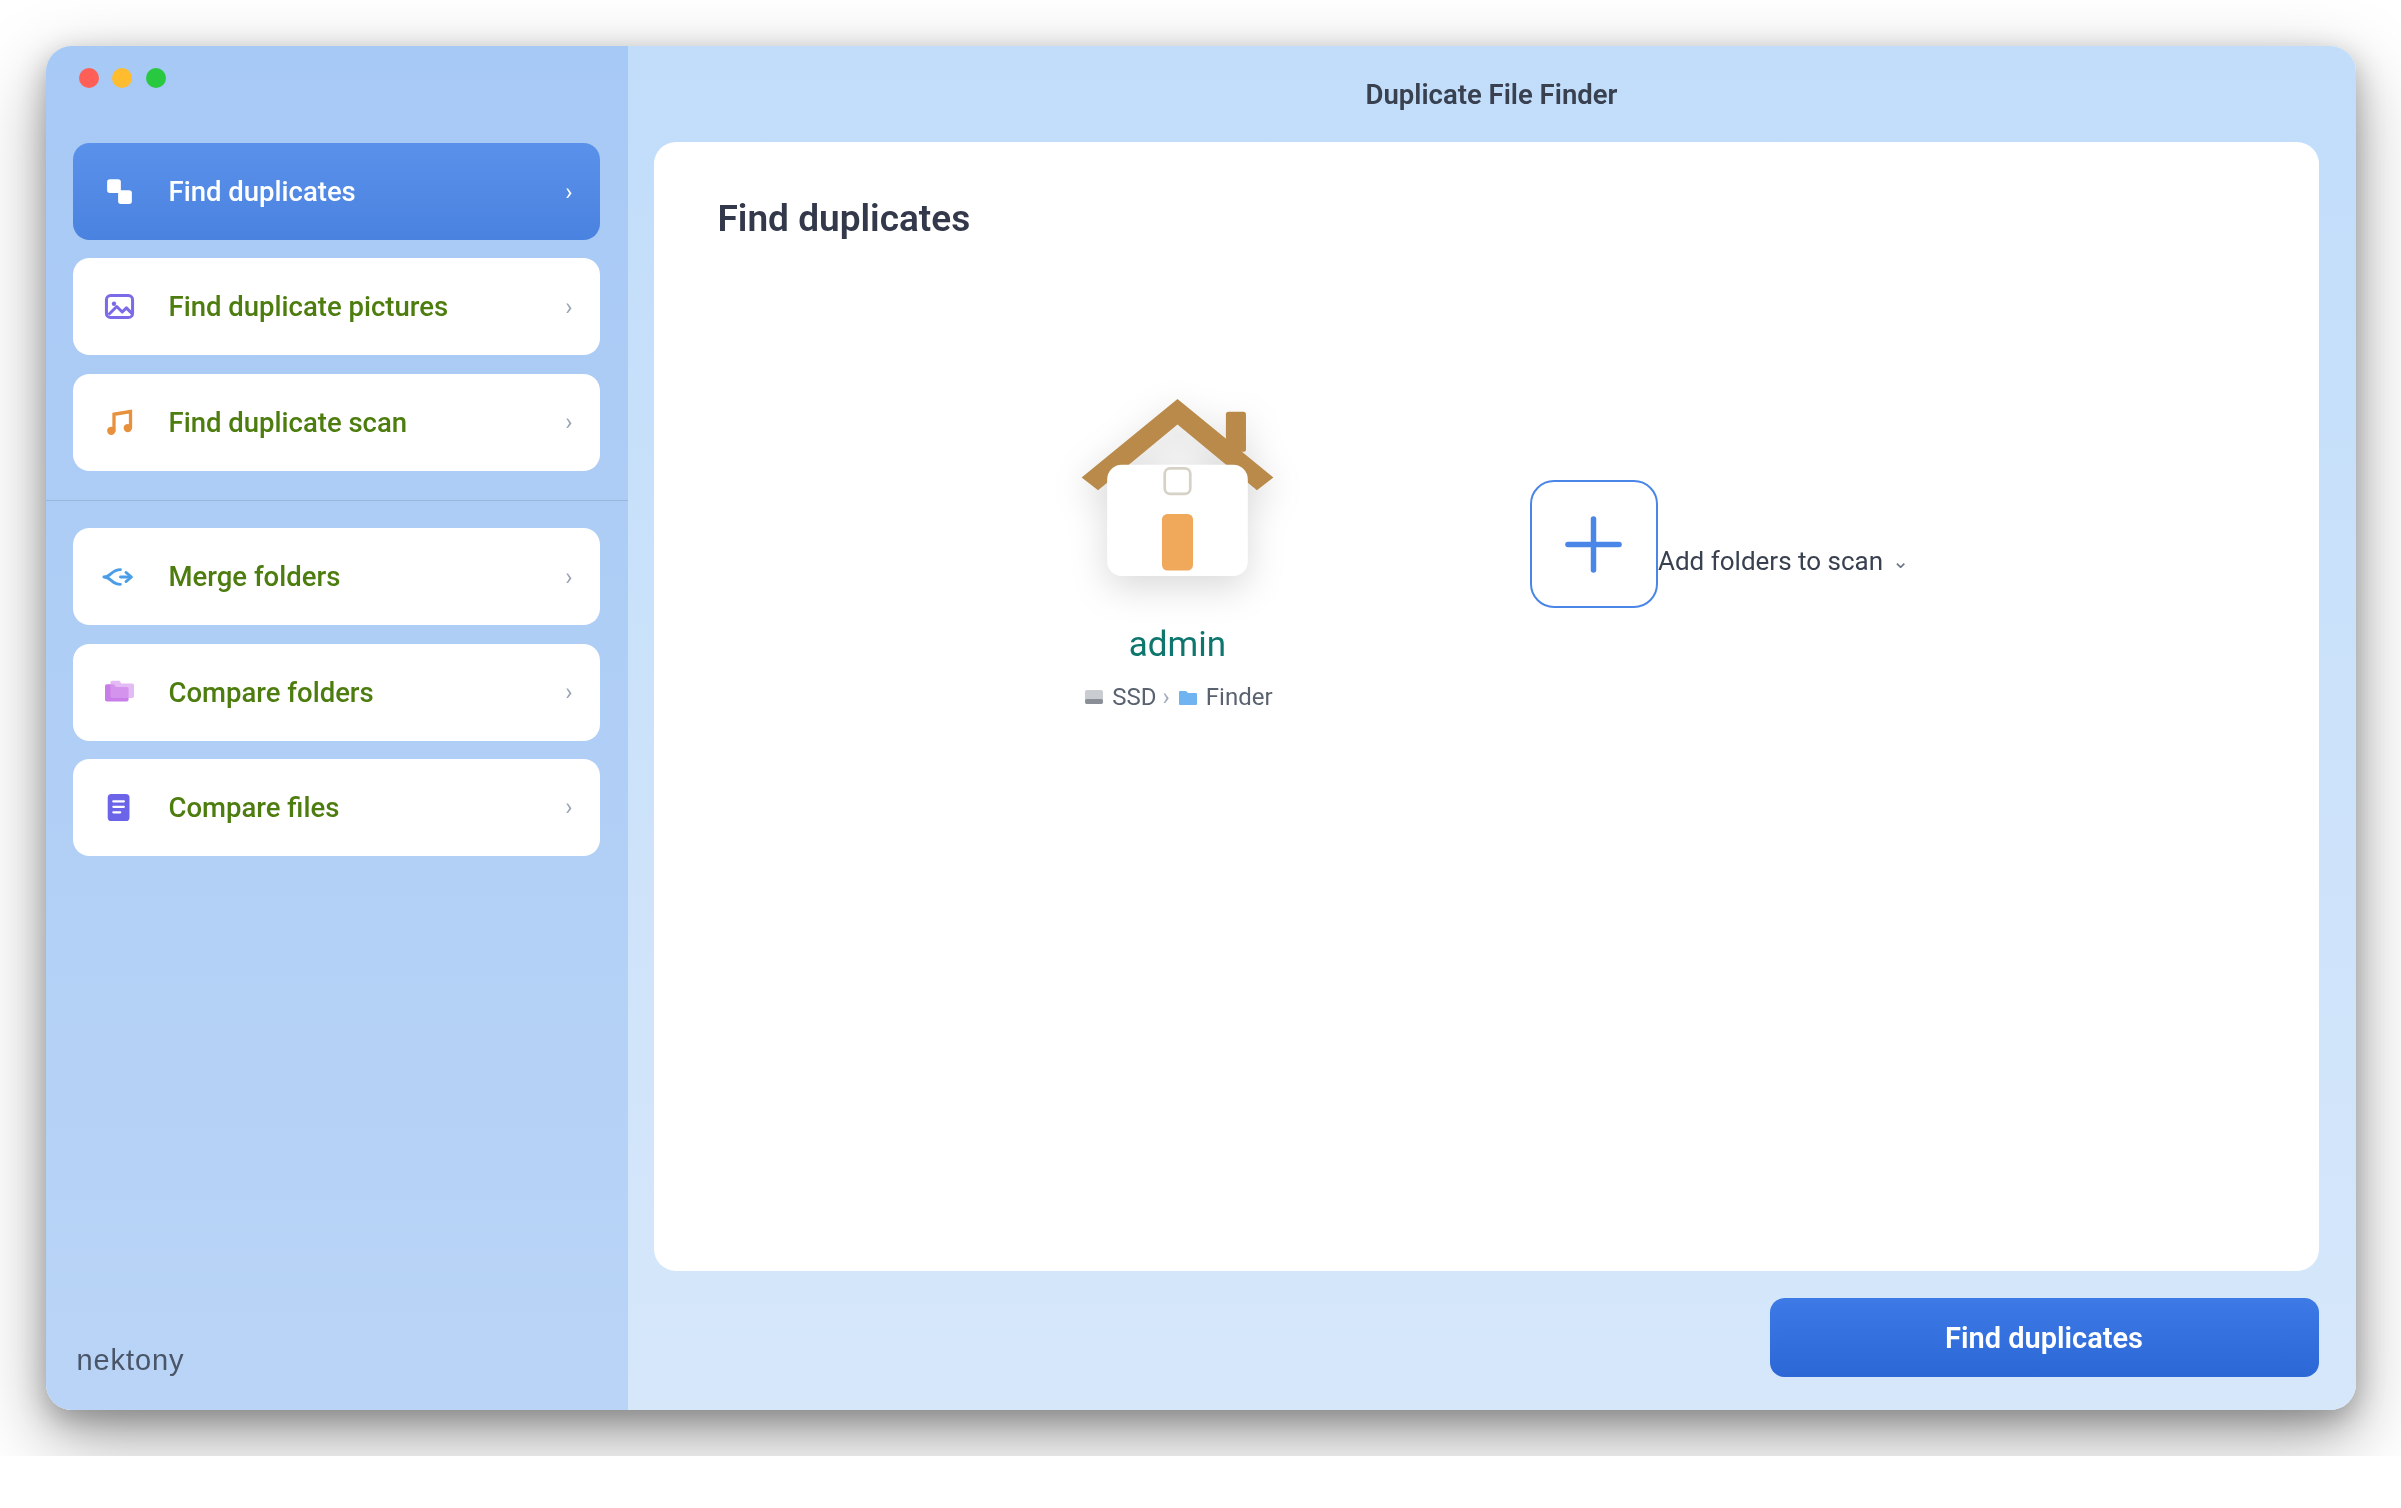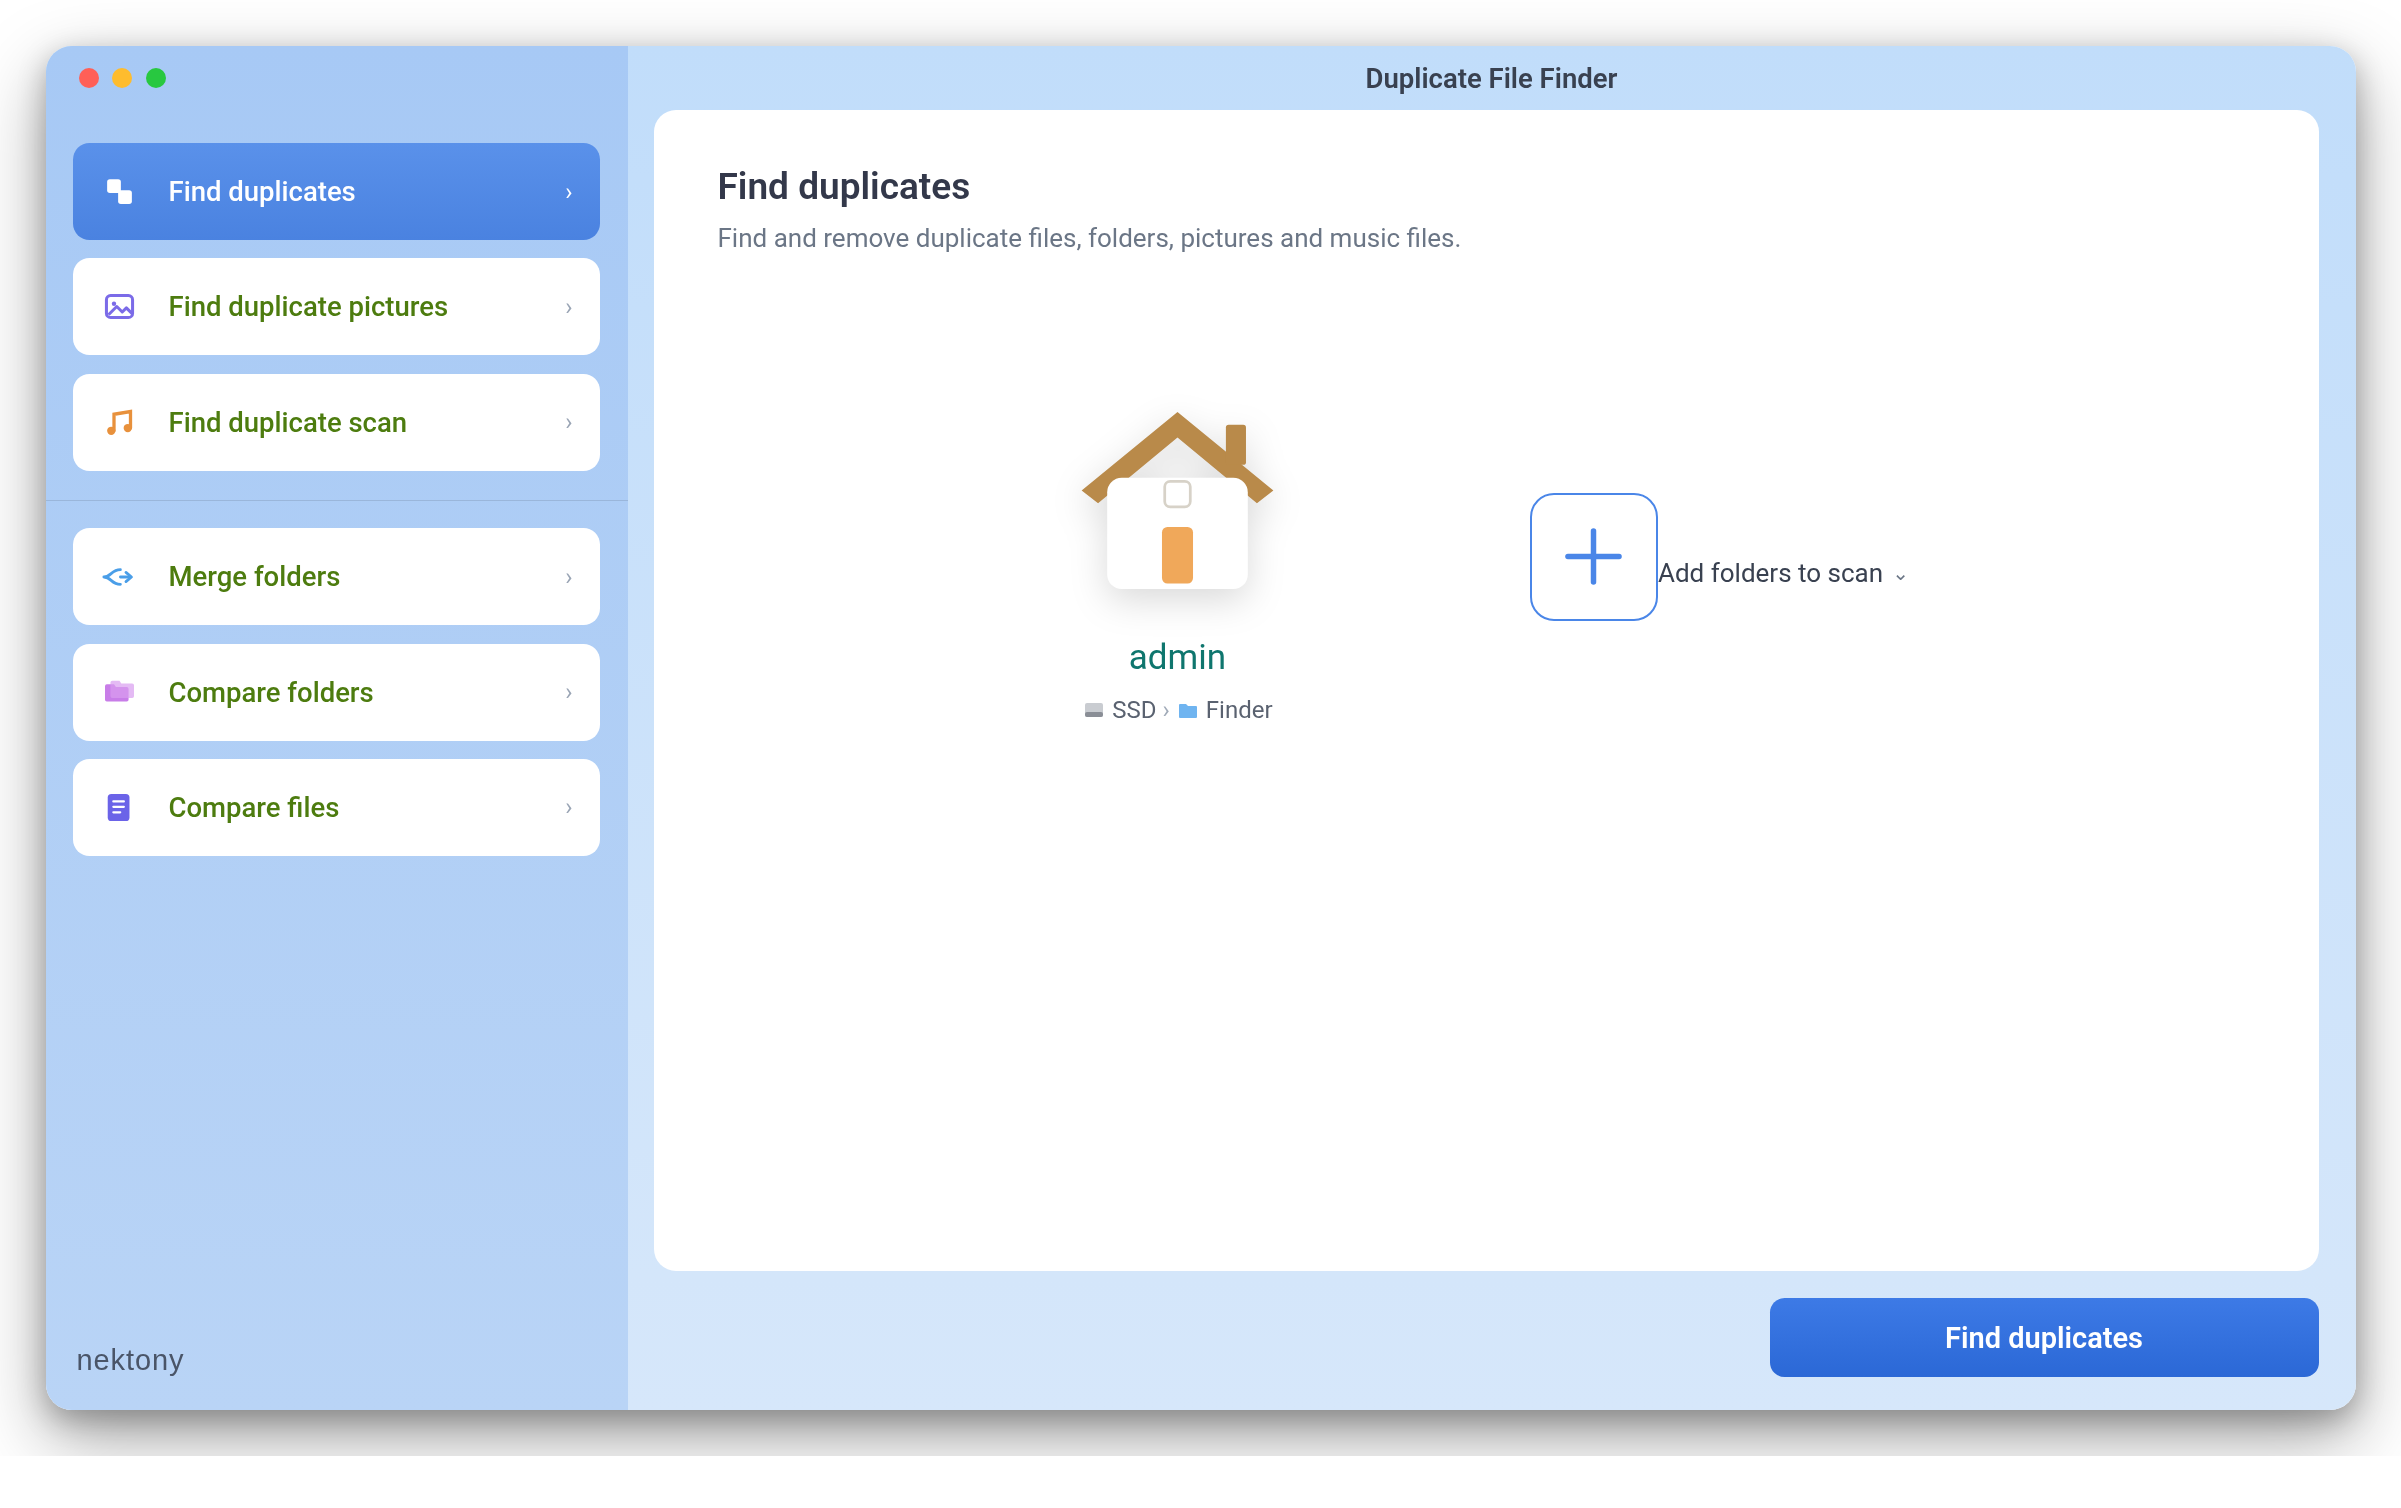--- a/index.html
+++ b/index.html
@@ -47,21 +47,21 @@
     .nav-item .chev { color: #9aa5b5; font-size: 24px; }
     .nav-item.active .chev { color: #fff; }
     .divider { height: 0.9px; background: rgba(120,140,170,0.35); margin: 11px -27.5px 27.5px -27.5px; }
     .brand {
       position: absolute; bottom: 33px; left: 31px;
       font-size: 29px; color: #4a5568; letter-spacing: 0.9px;
       font-family: Liberation Sans, sans-serif;
     }
     .main { flex: 1; display: flex; flex-direction: column; }
     .titlebar {
-      height: 64px; display: flex; align-items: center; justify-content: center;
+      height: 96px; display: flex; align-items: center; justify-content: center;
       font-size: 27.5px; font-weight: 600; color: #394150;
     }
     .content {
       flex: 1;
       background: #fff;
       border-radius: 22px;
       margin: 0 37px 0 26px;
       padding: 55px 64px 37px 64px;
       position: relative;
     }
@@ -183,21 +183,20 @@
     <div class="brand">nektony</div>
   </div>
 
   <div class="main">
     <div class="titlebar">
       <span>Duplicate File Finder</span>
     </div>
 
     <div class="content">
       <div class="ct-head">Find duplicates</div>
-      <div class="ct-sub">Find and remove duplicate files, folders, pictures and music files.</div>
 
       <div class="scan-row">
 
         <div class="folder-card">
           <div class="house-wrap">
             <svg width="229" height="210" viewBox="0 0 250 230">
 
               <path d="M20 110 L125 24 L230 110 L212 124 L125 52 L38 124 Z" fill="#b98a4a"></path>
 
               <rect x="178" y="38" width="22" height="44" rx="3" fill="#b98a4a"></rect>

